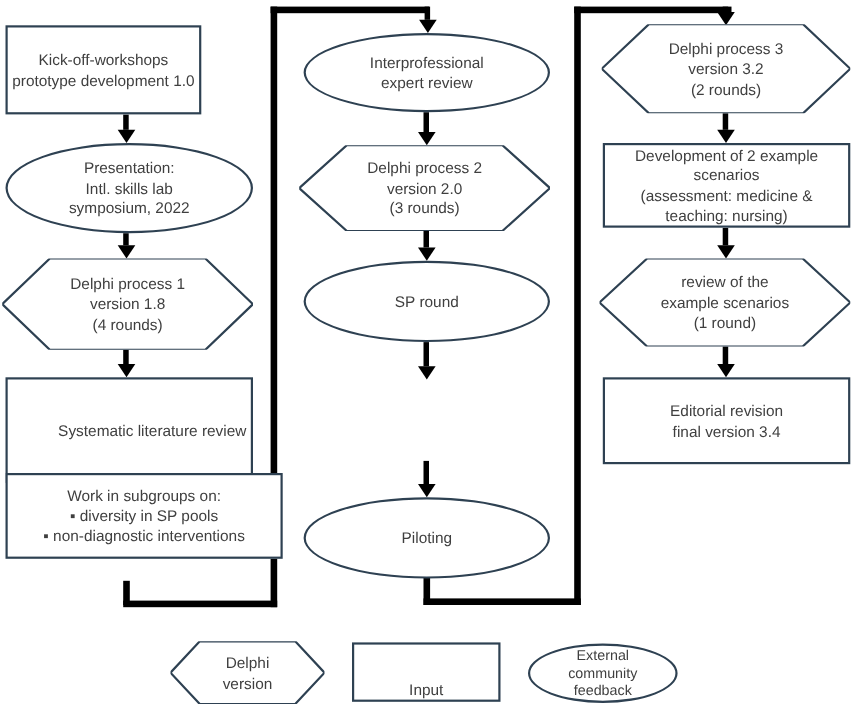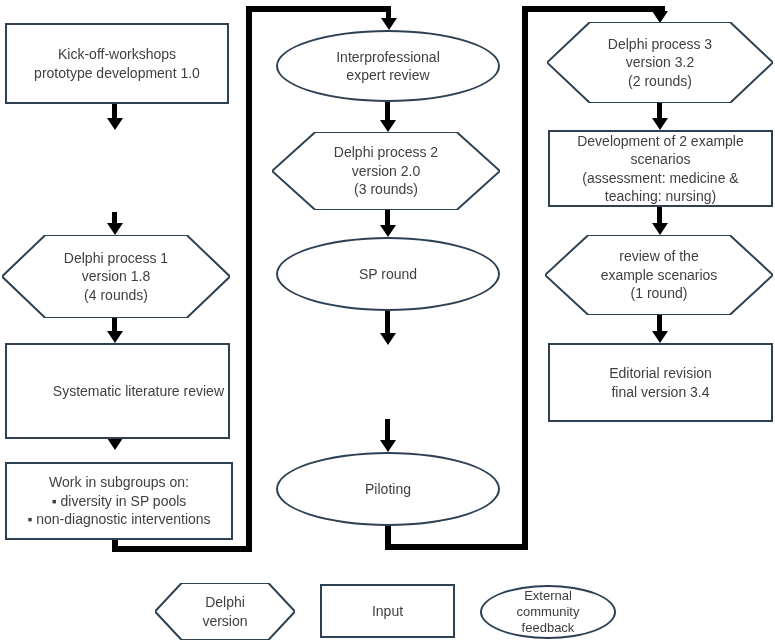--- a/index.html
+++ b/index.html
@@ -54,40 +54,45 @@
 
   <div class="arrow" style="left:385px;top:102px;height:18px;"></div>
   <div class="arrow" style="left:385px;top:209px;height:16px;"></div>
   <div class="arrow" style="left:385px;top:311px;height:22px;"></div>
   <div class="arrow" style="left:385px;top:419px;height:21px;"></div>
 
   <div class="arrow" style="left:657px;top:103px;height:15px;"></div>
   <div class="arrow" style="left:657px;top:207px;height:16px;"></div>
   <div class="arrow" style="left:657px;top:315px;height:16px;"></div>
 
-  <div class="node shape-rect" style="left:5px;top:23px;width:224px;height:81px;">
+  <div class="node shape-rect" style="left:5px;top:23px;width:178px;height:81px;">
     <div class="label">Kick-off-workshops
 prototype development 1.0</div>
   </div>
 
+  <div class="node shape-ellipse" style="left:5px;top:130px;width:225px;height:82px;">
+    <div class="label">Presentation:
+Intl. skills lab
+symposium, 2022</div>
+  </div>
 
   <div class="node shape-hex" style="left:2px;top:235px;width:228px;height:83px;">
     <svg class="hexsvg" viewBox="0 0 100 100" preserveAspectRatio="none">
         <polygon points="0,50 19,0 81,0 100,50 81,100 19,100"></polygon>
       </svg>
     <div class="label hex-label">Delphi process 1
 version 1.8
 (4 rounds)</div>
   </div>
 
   <div class="node shape-rect" style="left:5px;top:343px;width:225px;height:96px;justify-content:flex-end;">
     <div class="label">Systematic literature review</div>
   </div>
 
-  <div class="node shape-rect" style="left:5px;top:462px;width:228px;height:78px;">
+  <div class="node shape-rect" style="left:5px;top:430px;width:252px;height:78px;">
     <div class="label">Work in subgroups on:
 ▪  diversity in SP pools
 ▪  non-diagnostic interventions</div>
   </div>
 
   <div class="node shape-ellipse" style="left:276px;top:30px;width:224px;height:72px;">
     <div class="label">Interprofessional
 expert review</div>
   </div>
 
@@ -140,21 +145,21 @@
   </div>
 
   <div class="node shape-hex" style="left:155px;top:583px;width:140px;height:57px;">
     <svg class="hexsvg" viewBox="0 0 100 100" preserveAspectRatio="none">
         <polygon points="0,50 19,0 81,0 100,50 81,100 19,100"></polygon>
       </svg>
     <div class="label hex-label">Delphi
 version</div>
   </div>
 
-  <div class="node shape-rect" style="left:320px;top:584px;width:135px;height:54px;">
+  <div class="node shape-rect" style="left:320px;top:584px;width:135px;height:54px;align-items:flex-end;">
     <div class="label">Input</div>
   </div>
 
   <div class="node shape-ellipse" style="left:480px;top:585px;width:136px;height:54px;font-size:13px;line-height:1.25;">
     <div class="label">External
 community
 feedback</div>
   </div>
 
 </div>

